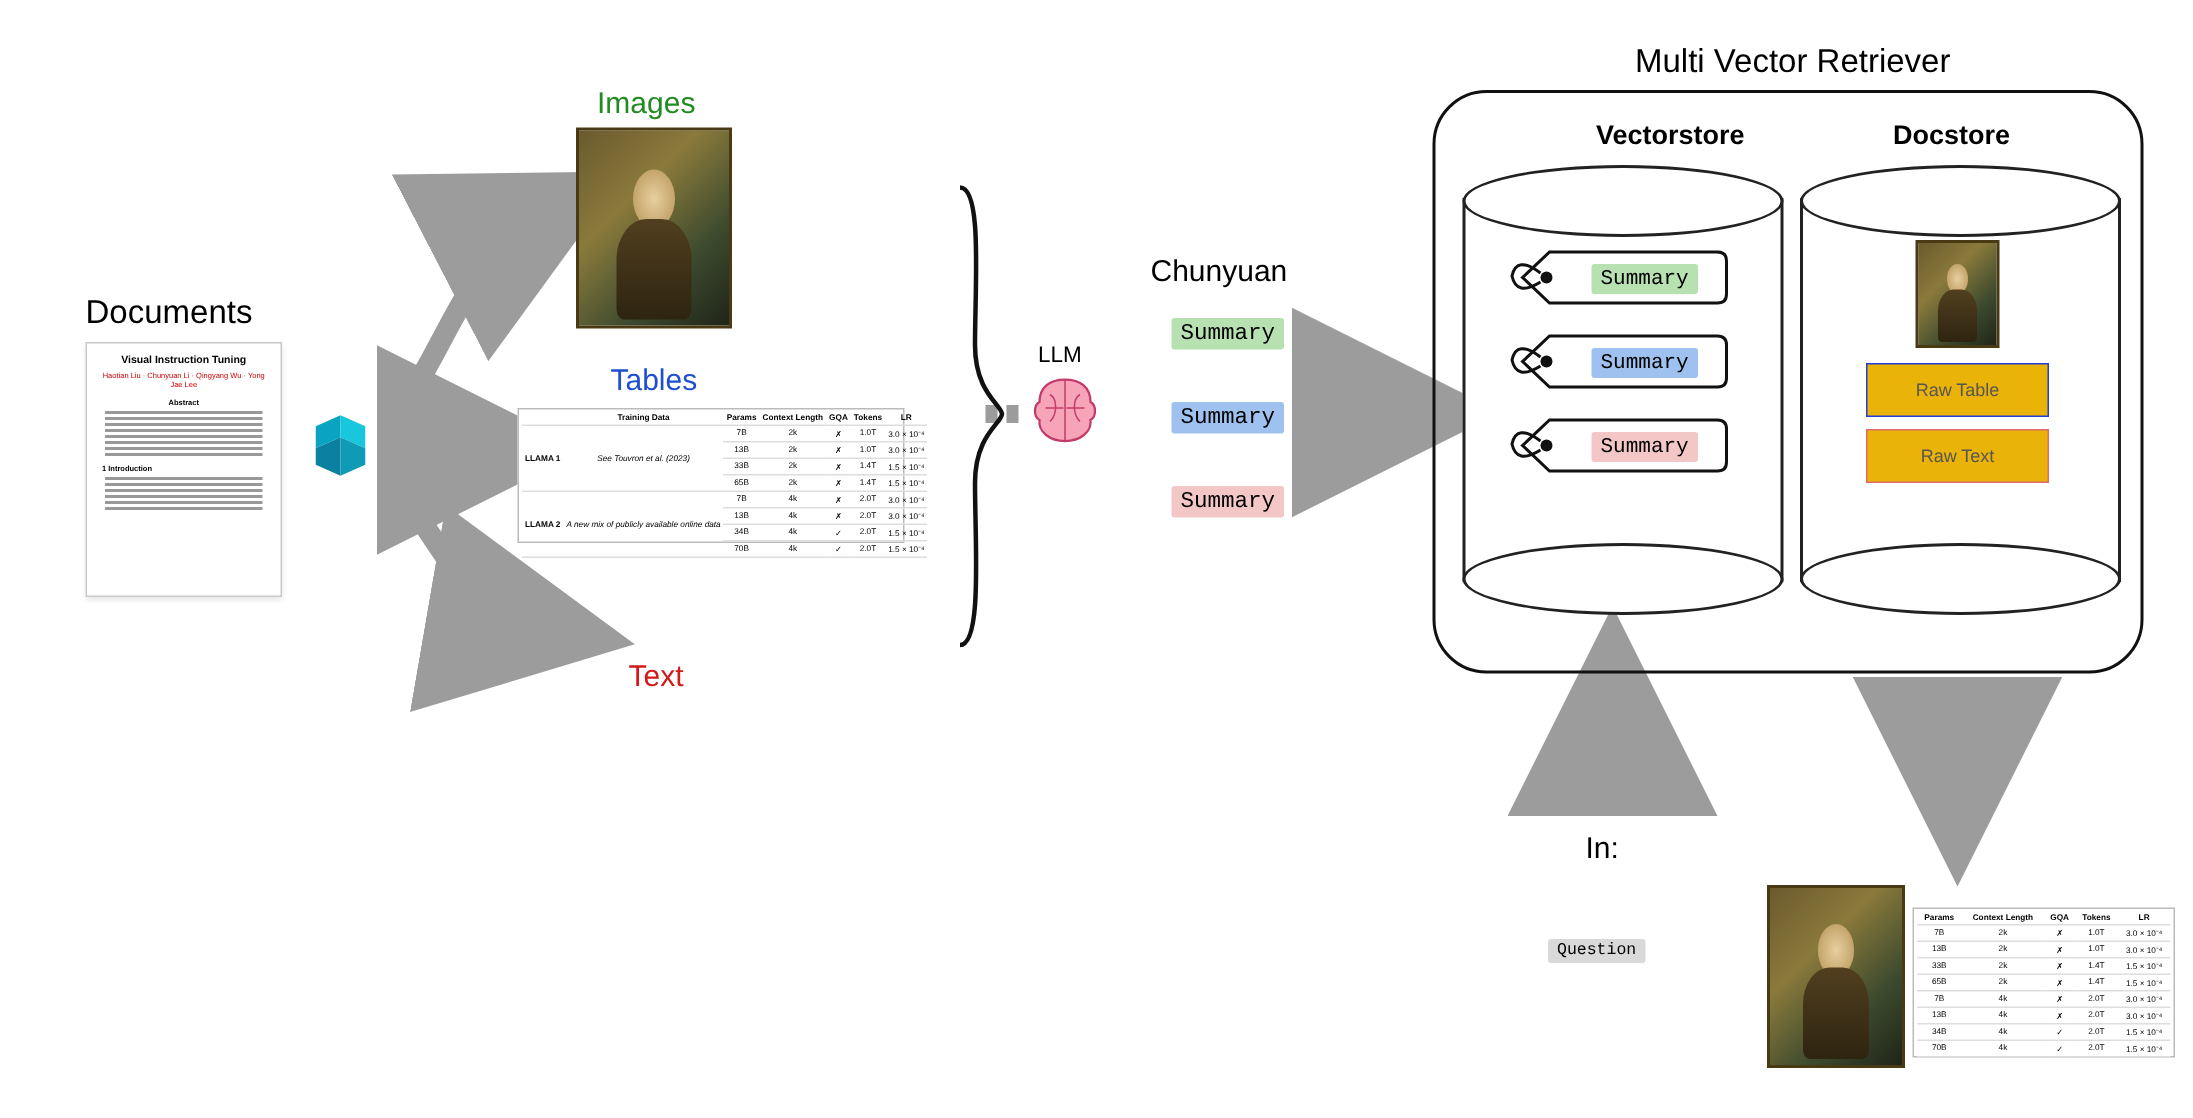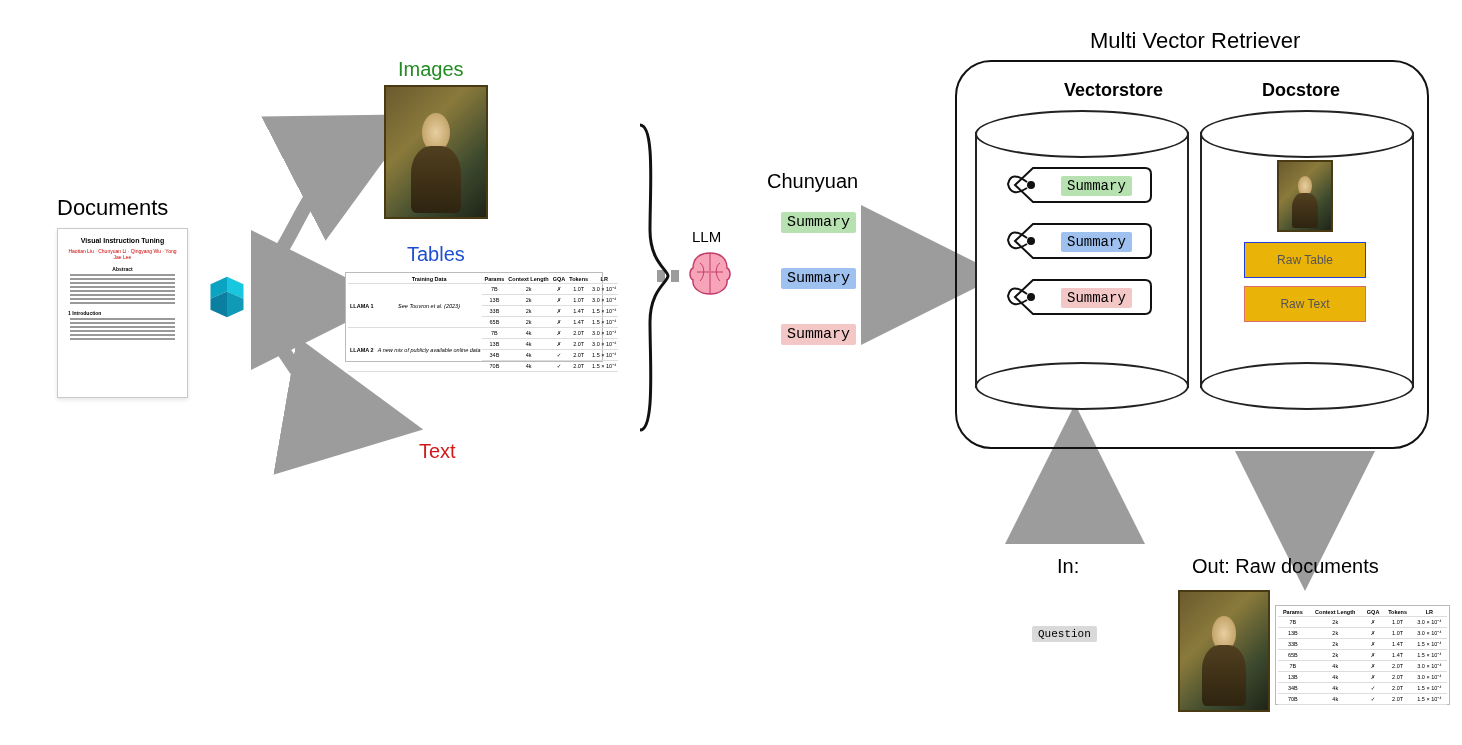--- a/index.html
+++ b/index.html
@@ -255,21 +255,20 @@
       <div class="body"></div>
       <div class="bot"></div>
     <div class="inner">
       <div class="mona" style="position:relative;margin:6px auto 10px;width:52px;height:68px;"></div>
       <div class="dsbox" style="position:relative;margin:8px auto;border:1.5px solid #1f3fd6;">Raw Table</div>
       <div class="dsbox" style="position:relative;margin:8px auto;border:1.5px solid #e06a6a;">Raw Text</div>
     </div>
   </div>
 
   <div class="lbl" style="left:1057px;top:555px;font-size:20px;">In:</div>
-  <div class="lbl" style="left:1192px;top:555px;font-size:20px;">Out: Raw documents</div>
 
   <div class="mono pill hl-grey" style="position:absolute;left:1032px;top:626px;font-size:11px;">Question</div>
 
   <div class="mona" style="left:1178px;top:590px;width:88px;height:118px;"></div>
   <div class="tblmock" id="tbl-out" style="left:1275px;top:605px;width:175px;height:100px;padding:2px;">
       <table>
         <tbody>
           <tr>
             <th>Params</th>
             <th>Context Length</th>

